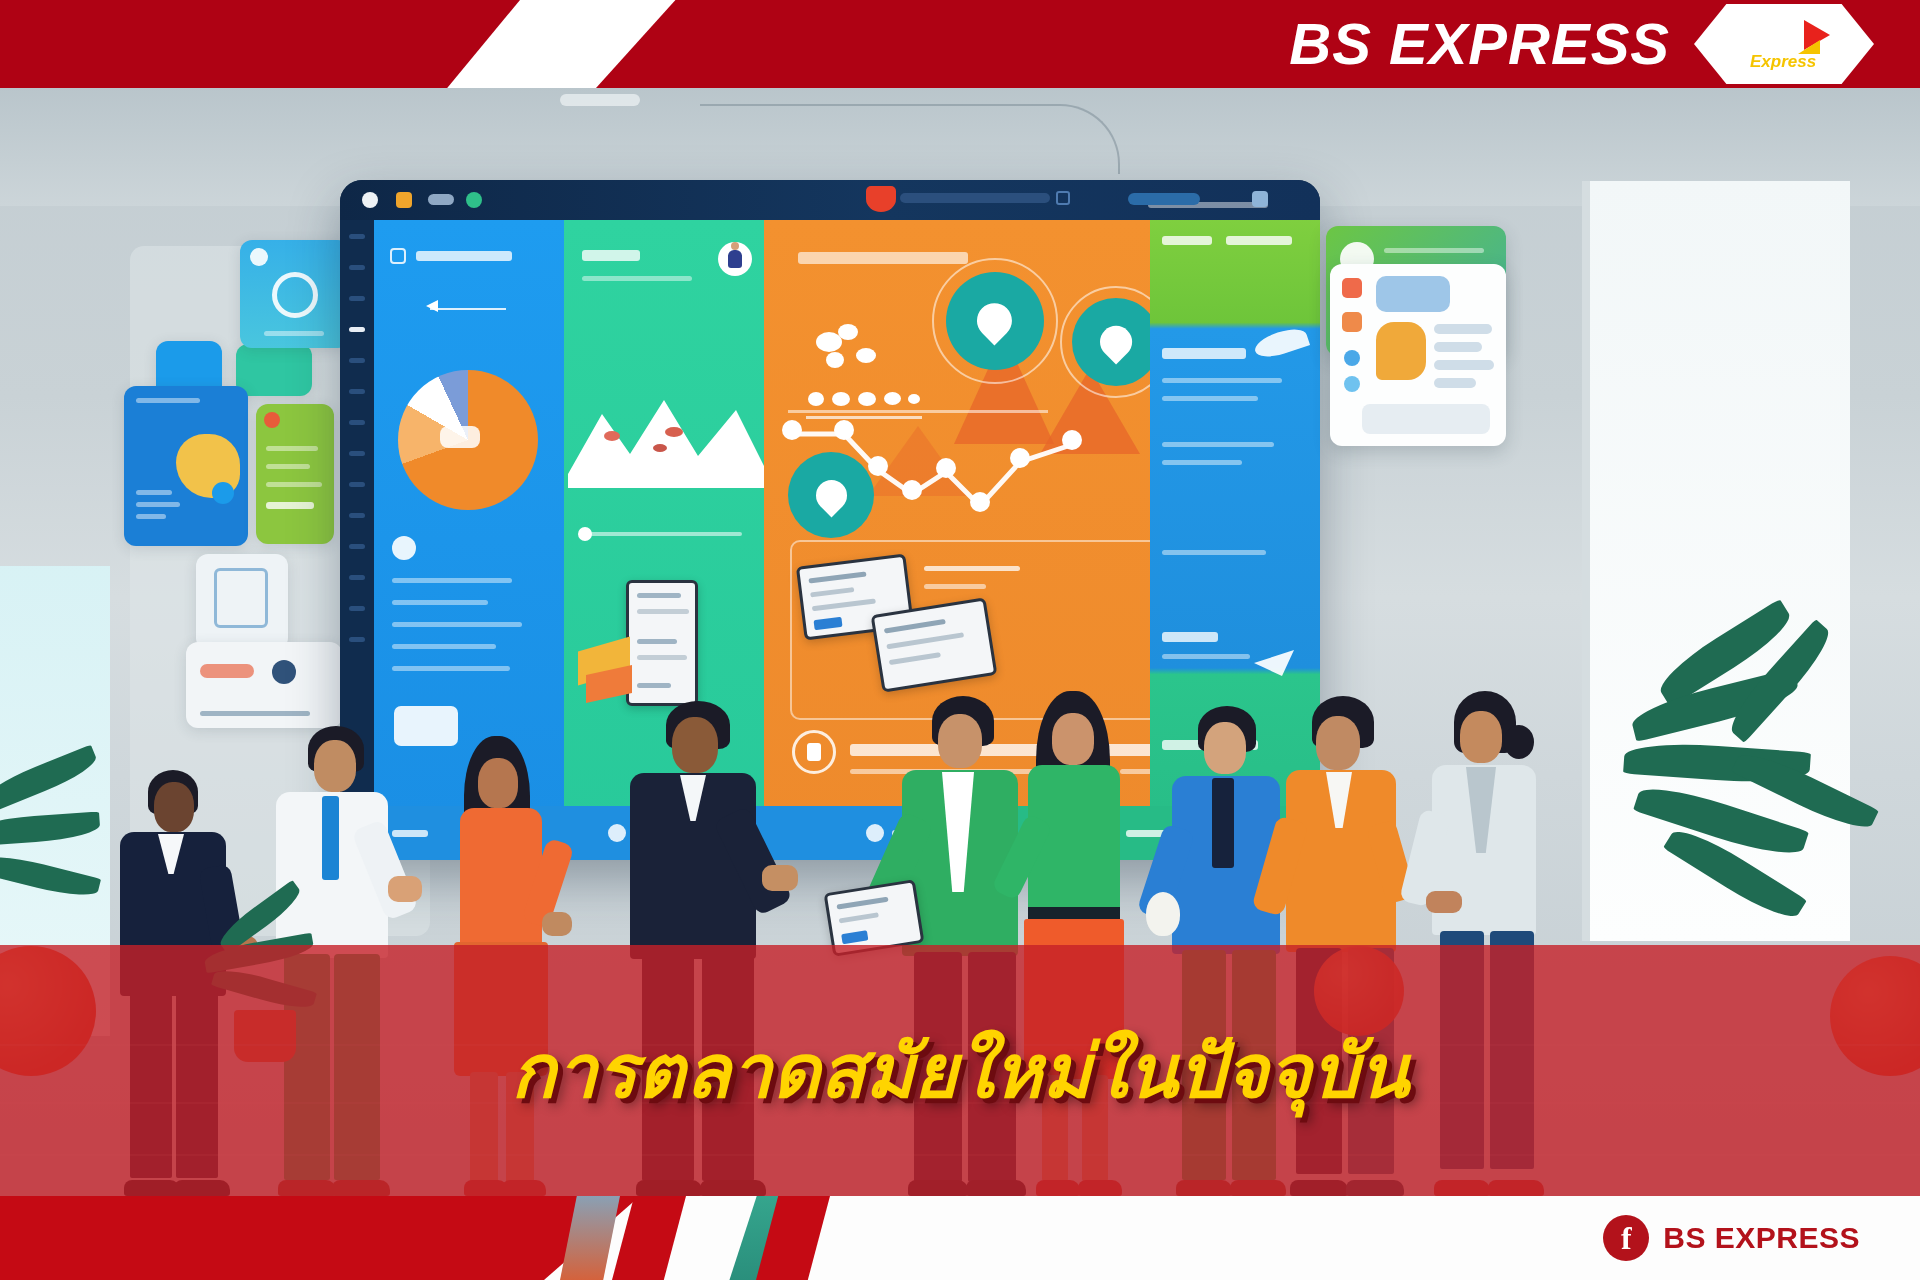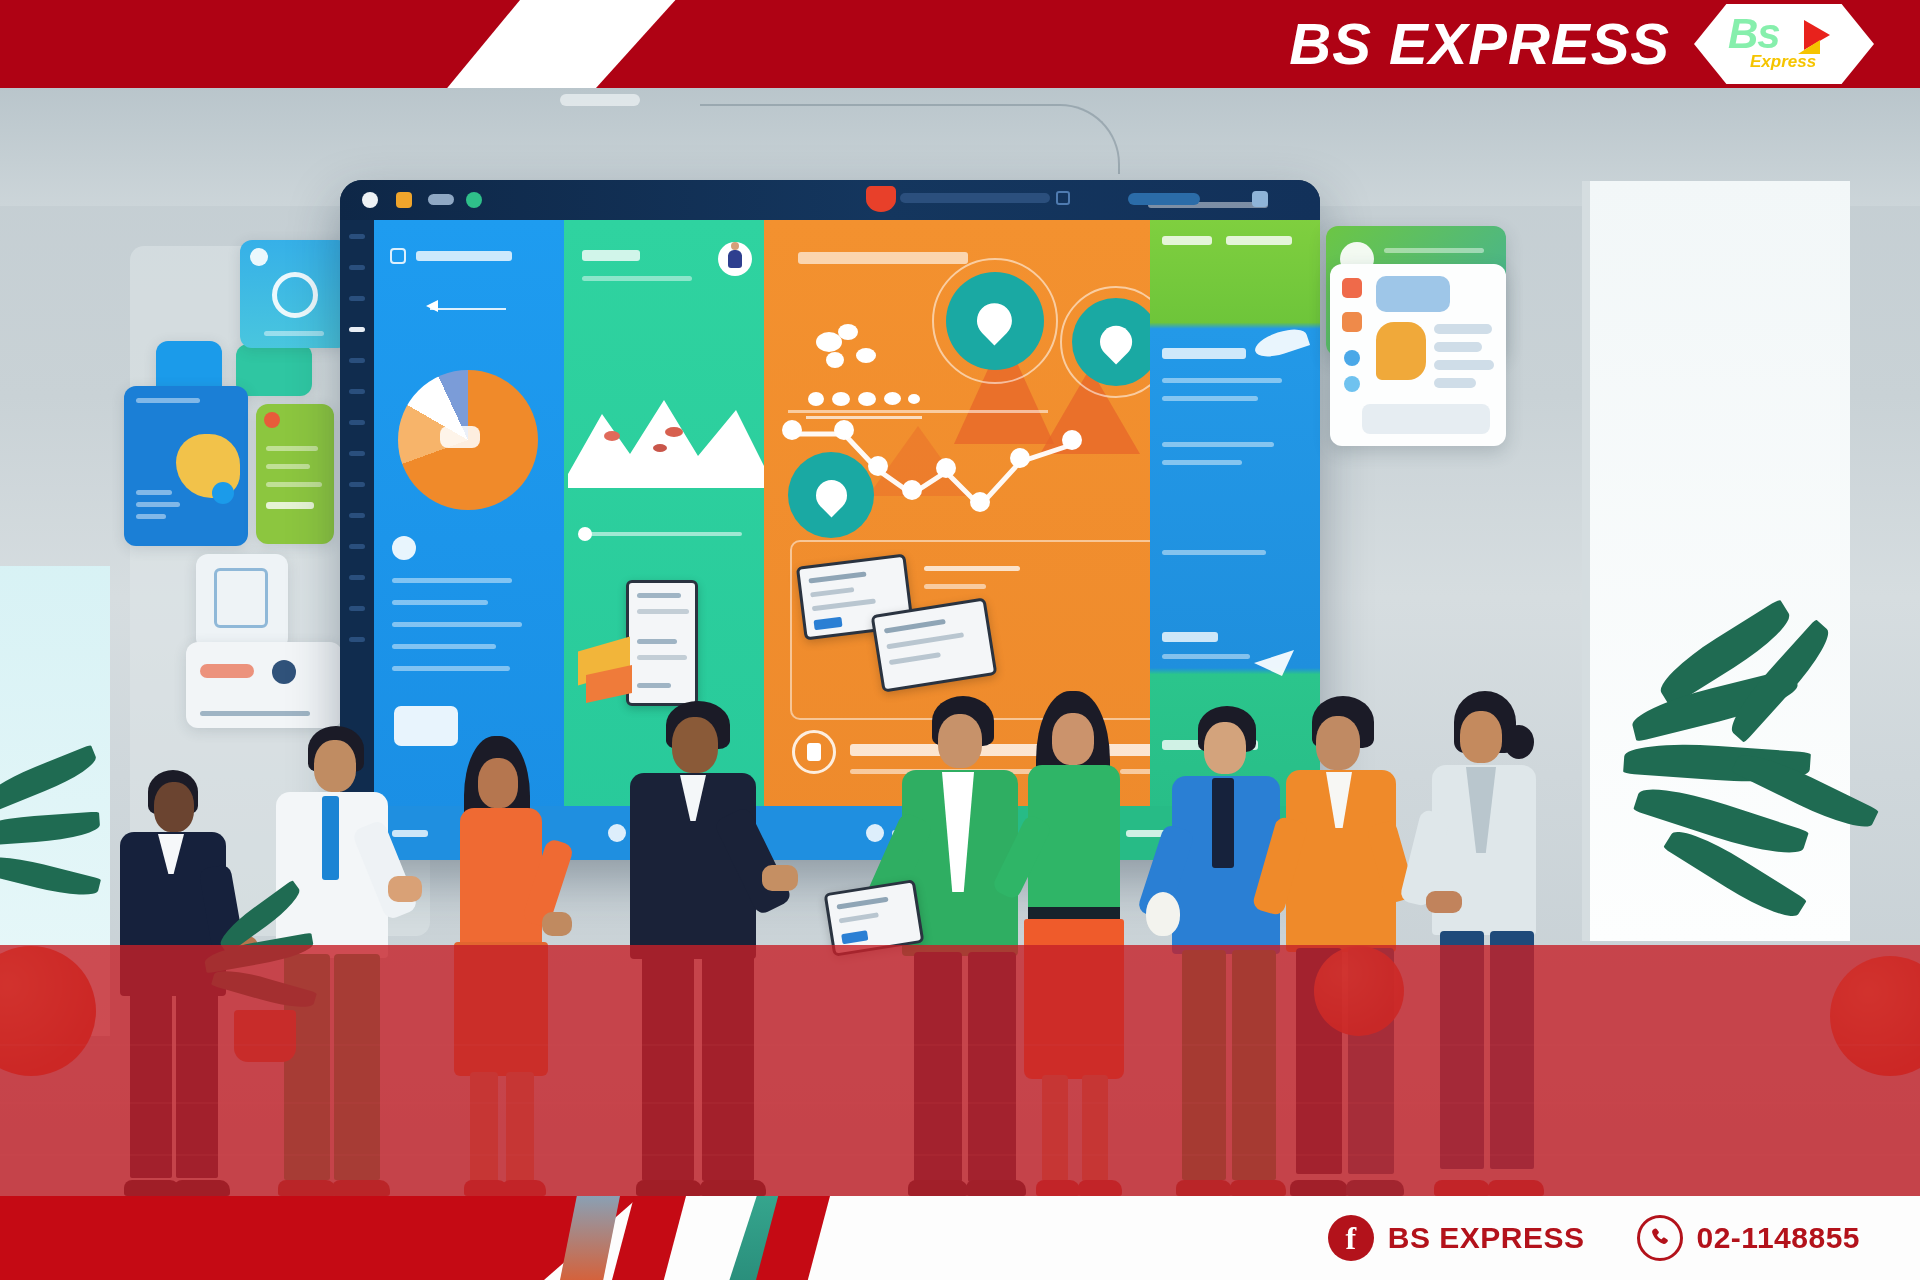--- a/index.html
+++ b/index.html
@@ -110,21 +110,21 @@
   .hdr-left { position:absolute; left:0; top:0; width:520px; height:88px; background:#af0214;
               clip-path:polygon(0 0,100% 0,86% 100%,0 100%); }
   .hdr-right { position:absolute; left:596px; top:0; width:1324px; height:88px; background:#af0214;
                clip-path:polygon(6% 0,100% 0,100% 100%,0 100%); }
   .hdr-title { position:absolute; right:250px; top:6px; color:#fff; font-size:58px;
                font-weight:bold; font-style:italic; letter-spacing:1px; line-height:76px; }
   .hexlogo { position:absolute; right:46px; top:4px; width:180px; height:80px; }
   .hex { position:absolute; inset:0; background:#fff;
          clip-path:polygon(18% 0,82% 0,100% 50%,82% 100%,18% 100%,0 50%); }
   .hex-bs { position:absolute; left:34px; top:6px; font-size:42px; font-weight:bold;
-            color:#86efac; font-style:italic; letter-spacing:-1px; }
+            color:#ffffff; font-style:italic; letter-spacing:-1px; }
   .hex-exp { position:absolute; left:56px; top:48px; font-size:17px; font-weight:bold;
              color:#f5c400; font-style:italic; }
   .hex-arrow { position:absolute; left:110px; top:16px; width:0; height:0;
                border-top:15px solid transparent; border-bottom:15px solid transparent;
                border-left:26px solid #e8221c; }
   .hex-arrow2 { position:absolute; left:104px; top:36px; width:0; height:0;
                 border-top:0 solid transparent; border-bottom:14px solid #f5c400;
                 border-left:22px solid transparent; }
 
   
@@ -550,20 +550,21 @@
     <div class="ball" style="left:-34px;bottom:120px;width:130px;height:130px;"></div>
     <div class="ball" style="right:-30px;bottom:120px;width:120px;height:120px;"></div>
     <div class="ball" style="left:1314px;bottom:160px;width:90px;height:90px;opacity:.9;"></div>
 
     <div class="floor-line" style="bottom:150px;"></div>
     <div class="floor-line" style="bottom:92px;"></div>
     <div class="floor-line" style="bottom:40px;"></div>
   </div>
 
   <div class="titleband"></div>
+  <div class="thai-title">การตลาดสมัยใหม่ในปัจจุบัน</div>
 
   <div class="header">
     <div class="hdr-left"></div>
     <div class="hdr-right">
       <div class="hdr-title">BS EXPRESS</div>
       <div class="hexlogo">
         <div class="hex"></div>
         <div class="hex-bs">Bs</div>
         <div class="hex-arrow"></div>
         <div class="hex-arrow2"></div>
@@ -585,24 +586,16 @@
     <div class="ft-slash" style="left:756px;width:74px;background:#c50a14;
                 clip-path:polygon(30% 0,100% 0,70% 100%,0 100%);"></div>
 
     <div class="ft-contacts">
       <div class="ft-item">
         <div class="ic-circle">
             <span class="fb-f">f</span>
           </div>
         <span class="ft-text">BS EXPRESS</span>
       </div>
-      <div class="ft-item">
-        <div class="ic-ring">
-          <svg width="24" height="24" viewBox="0 0 24 24" fill="#b3121b">
-            <path d="M6.6 2.8c.6-.6 1.6-.5 2.1.2l1.9 2.6c.4.6.3 1.4-.2 1.9l-1 1c-.3.3-.4.7-.2 1.1.7 1.5 2 2.8 3.5 3.5.4.2.8.1 1.1-.2l1-1c.5-.5 1.3-.6 1.9-.2l2.6 1.9c.7.5.8 1.5.2 2.1l-1.3 1.3c-.8.8-2 1.1-3.1.7-2.5-.8-4.8-2.2-6.7-4.1C6.5 11.7 5.1 9.4 4.3 6.9c-.4-1.1-.1-2.3.7-3.1L6.6 2.8z"></path>
-          </svg>
-        </div>
-        <span class="ft-text">02-1148855</span>
-      </div>
     </div>
   </div>
 
 </div>
 
 </body></html>

